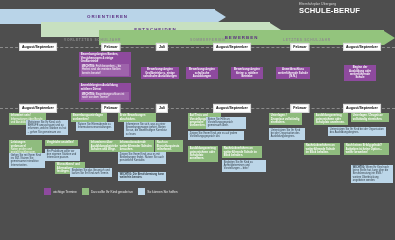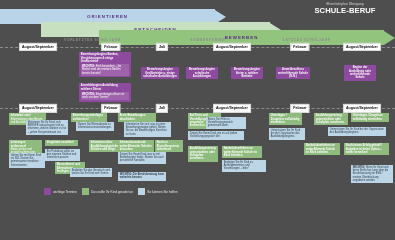--- a/index.html
+++ b/index.html
@@ -6,21 +6,21 @@
   html,body { width:395px; height:200px; overflow:hidden; }
   body {
     background:#4e4e4e;
     font-family:"Liberation Sans", sans-serif;
     position:relative;
     color:#fff;
   }
   .poster { position:absolute; inset:0; }
 
   
-  .title-block { position:absolute; right:4px; top:3px; text-align:center; width:92px; }
+  .title-block { position:absolute; right:4px; top:3px; width:92px; }
   .title-sup { font-size:3.1px; letter-spacing:.15px; color:#dcdcdc; line-height:1.25; }
   .title-main { font-size:7.6px; font-weight:bold; letter-spacing:.1px; color:#ffffff; line-height:1.1; }
 
   
   .arrow { position:absolute; display:flex; align-items:center; }
   .arrow .body { height:100%; display:flex; align-items:center; justify-content:center; }
   .arrow .head {
     width:0; height:0; border-style:solid; border-width:7.5px 0 7.5px 11px;
     border-color:transparent transparent transparent #b9d4e8;
   }

